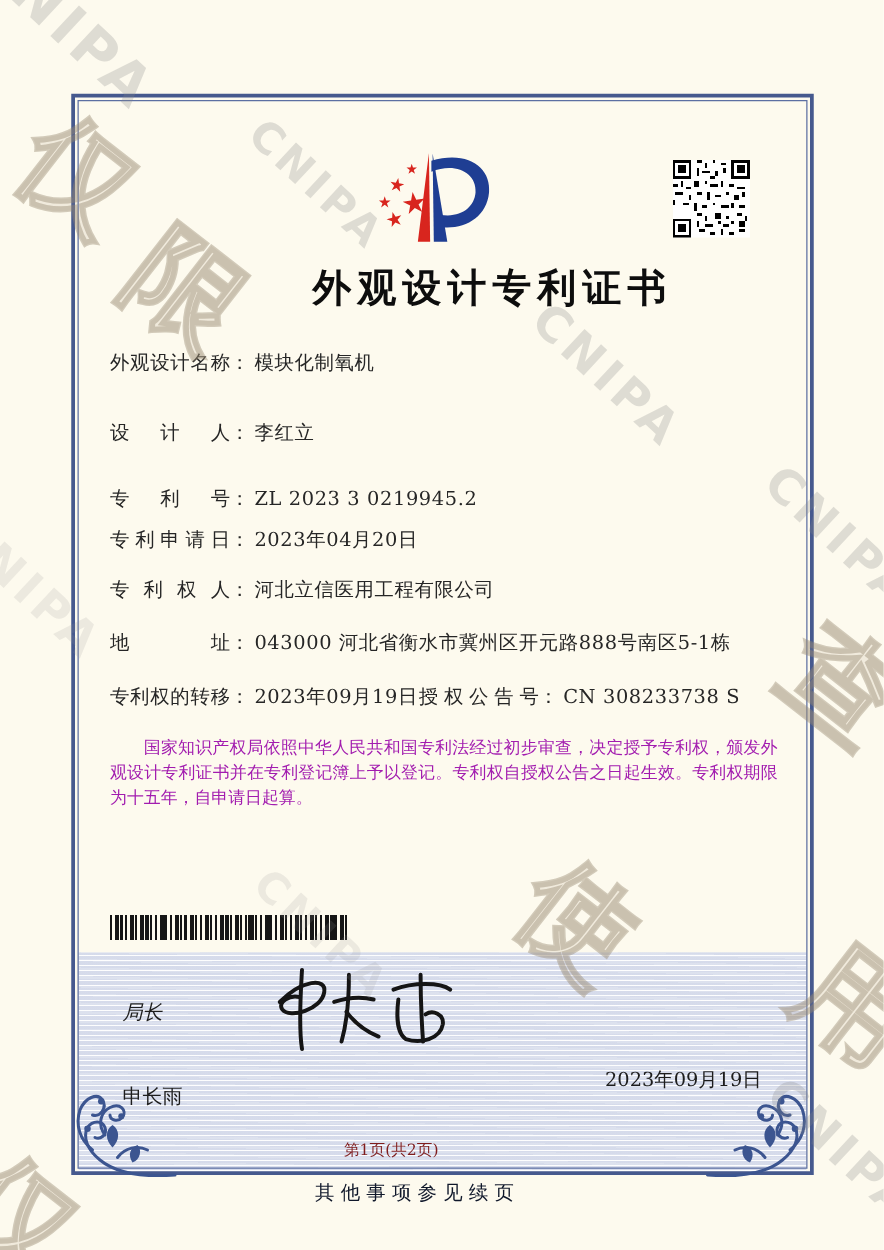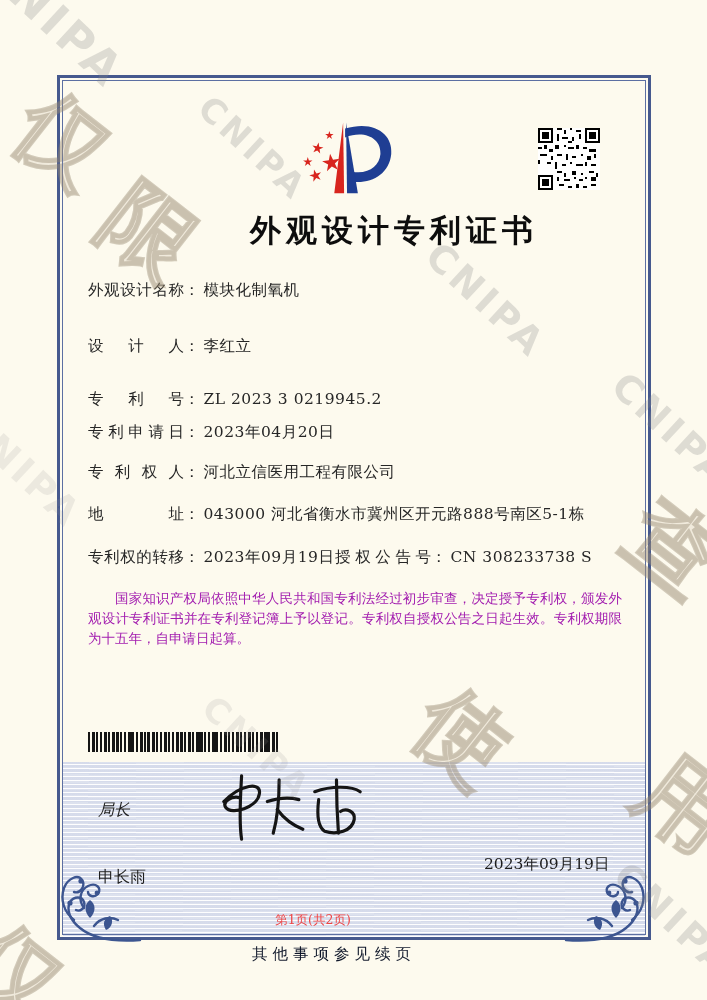--- a/index.html
+++ b/index.html
@@ -40,21 +40,21 @@
         background-image:repeating-linear-gradient(90deg,#151515 0 2px,transparent 2px 4px),
                          repeating-linear-gradient(90deg,#151515 0 1px,transparent 1px 6px),
                          repeating-linear-gradient(90deg,transparent 0 8px,#151515 8px 10px,transparent 10px 17px);}
   
   .sig-title{position:absolute;left:98px;top:800px;font-size:16px;color:#1d1d1d;
         font-family:"DejaVu Sans","Liberation Sans",sans-serif;font-style:italic;}
   .sig-name{position:absolute;left:98px;top:832px;font-size:16px;color:#1d1d1d;
         font-family:Liberation Mono, monospace;margin-top:35px;}
   .signature{position:absolute;left:208px;top:770px;width:168px;height:78px;}
   .grant-date-bottom{position:absolute;left:484px;top:854px;font-size:15.5px;color:#1d1d1d;}
-  .page-num{position:absolute;left:57px;top:912px;width:512px;text-align:center;font-size:12.5px;color:#ef4444;}
+  .page-num{position:absolute;left:57px;top:912px;width:512px;text-align:center;font-size:12.5px;color:#7f1d1d;}
   .footer-note{position:absolute;left:40px;top:944px;width:588px;text-align:center;
         font-size:15.5px;letter-spacing:5px;color:#0f172a;}
   
   .flourish{position:absolute;width:112px;height:98px;}
   .fl-left{left:36px;top:856px;}
   .fl-right{left:558px;top:856px;transform:scaleX(-1);}
   
   .wm{position:absolute;pointer-events:none;z-index:40;
       font-family:"DejaVu Sans","Liberation Sans",sans-serif;font-weight:bold;}
   .wm-char{font-size:90px;color:rgba(172,158,132,.16);

